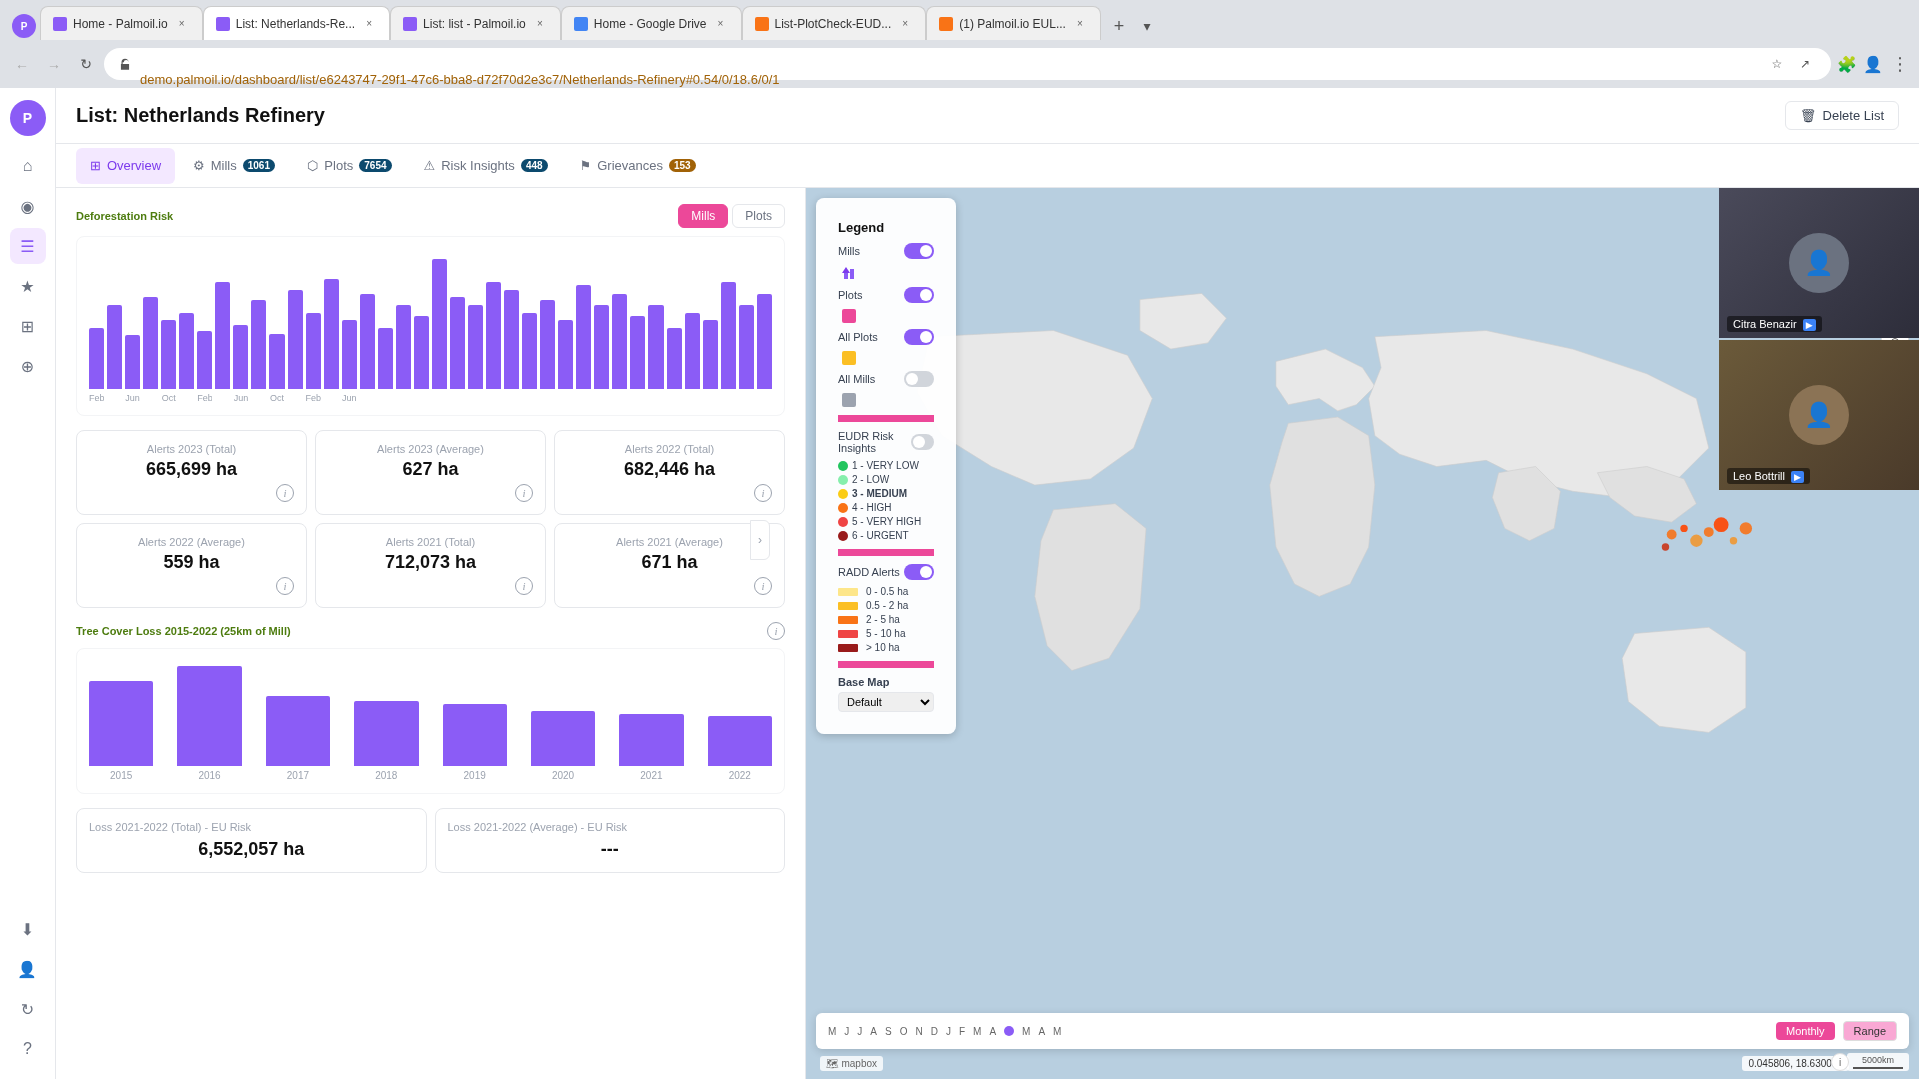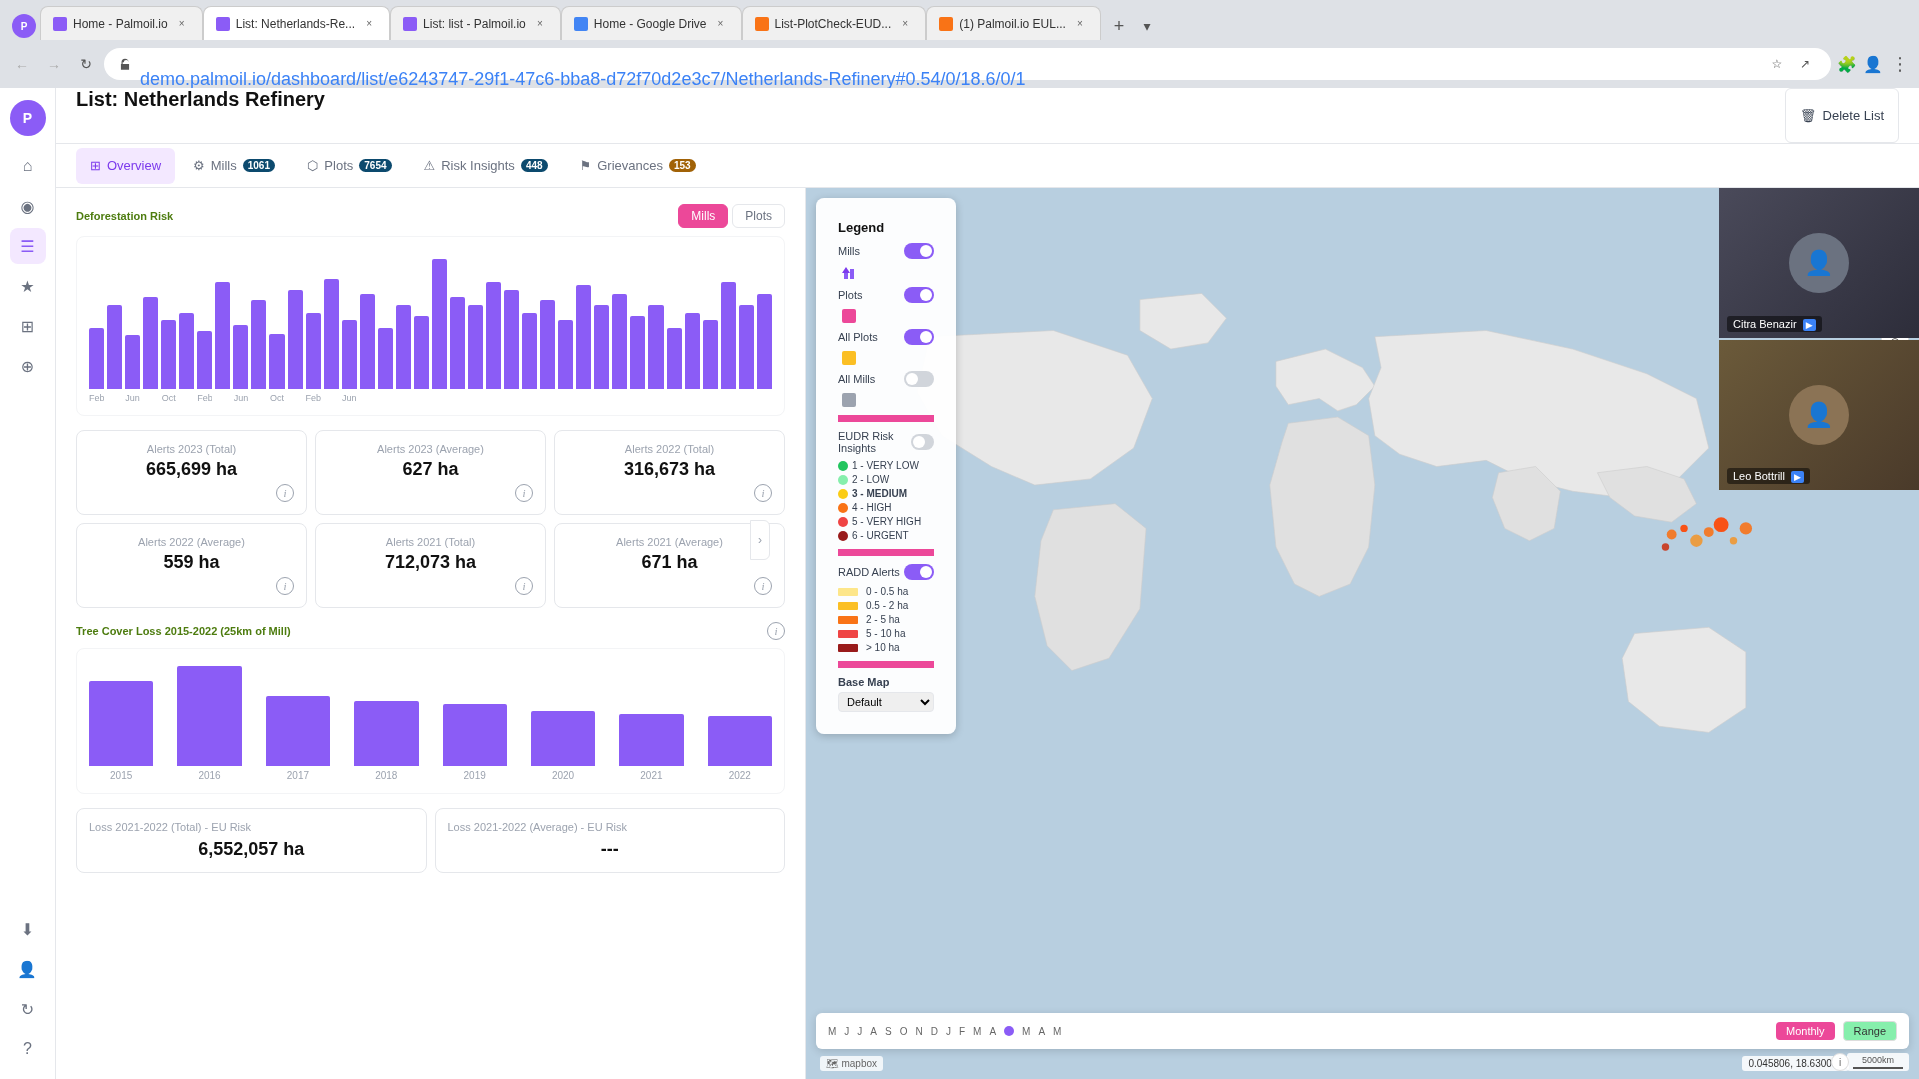--- a/index.html
+++ b/index.html
@@ -15,40 +15,40 @@
     .tab-favicon.drive { background: #4285f4; }
     .tab-title { flex: 1; overflow: hidden; text-overflow: ellipsis; white-space: nowrap; }
     .tab-close { width: 16px; height: 16px; border-radius: 50%; display: flex; align-items: center; justify-content: center; font-size: 10px; color: #666; cursor: pointer; flex-shrink: 0; }
     .tab-add { width: 28px; height: 28px; border-radius: 50%; display: flex; align-items: center; justify-content: center; font-size: 18px; color: #555; cursor: pointer; margin-left: 4px; }
     .tab-overflow { width: 28px; height: 28px; display: flex; align-items: center; justify-content: center; font-size: 14px; color: #555; cursor: pointer; }
 
     .address-bar-row { height: 48px; background: #dee1e6; display: flex; align-items: center; padding: 0 8px; gap: 4px; }
     .nav-btn { width: 28px; height: 28px; border-radius: 50%; display: flex; align-items: center; justify-content: center; font-size: 14px; color: #555; cursor: pointer; }
     .nav-btn.disabled { color: #aaa; cursor: default; }
     .address-bar { flex: 1; height: 32px; background: #fff; border-radius: 16px; display: flex; align-items: center; padding: 0 12px; gap: 8px; border: 2px solid transparent; }
-    .address-text { flex: 1; font-size: 18px; color: #3b82f6; overflow: hidden; text-overflow: ellipsis; white-space: nowrap; margin-top: 30px; }
+    .address-text { flex: 1; font-size: 13px; color: #a16207; overflow: hidden; text-overflow: ellipsis; white-space: nowrap; margin-top: 30px; }
     .address-icons { display: flex; gap: 4px; }
     .addr-icon { width: 24px; height: 24px; border-radius: 50%; display: flex; align-items: center; justify-content: center; font-size: 12px; color: #555; cursor: pointer; }
     .browser-actions { display: flex; gap: 2px; align-items: center; }
 
     
     .content-area { flex: 1; display: flex; background: #fff; overflow: hidden; }
 
     
     .sidebar { width: 56px; background: #fff; border-right: 1px solid #e5e7eb; display: flex; flex-direction: column; align-items: center; padding: 12px 0; gap: 4px; }
     .sidebar-logo { width: 36px; height: 36px; background: #8b5cf6; border-radius: 50%; display: flex; align-items: center; justify-content: center; color: #fff; font-weight: bold; font-size: 14px; margin-bottom: 8px; }
     .sidebar-icon { width: 36px; height: 36px; border-radius: 8px; display: flex; align-items: center; justify-content: center; font-size: 16px; color: #6b7280; cursor: pointer; }
     .sidebar-icon.active { background: #f3e8ff; color: #8b5cf6; }
     .sidebar-spacer { flex: 1; }
 
     
     .main-panel { flex: 1; display: flex; flex-direction: column; overflow: hidden; }
 
     
-    .page-header { height: 56px; background: #fff; border-bottom: 1px solid #e5e7eb; display: flex; padding: 0 20px; gap: 12px; }
+    .page-header { height: 56px; background: #fff; border-bottom: 1px solid #e5e7eb; display: flex; align-items: center; padding: 0 20px; gap: 12px; }
     .page-title { font-size: 20px; font-weight: 600; color: #111; }
     .header-spacer { flex: 1; }
     .delete-btn { background: #fff; border: 1px solid #e5e7eb; border-radius: 6px; padding: 6px 14px; font-size: 13px; color: #374151; cursor: pointer; display: flex; align-items: center; gap: 6px; }
 
     
     .nav-tabs { height: 44px; background: #fff; border-bottom: 1px solid #e5e7eb; display: flex; align-items: center; padding: 0 20px; gap: 4px; }
     .nav-tab { height: 36px; padding: 0 14px; border-radius: 6px; display: flex; align-items: center; gap: 6px; font-size: 13px; color: #6b7280; cursor: pointer; border: none; background: transparent; }
     .nav-tab.active { background: #f3e8ff; color: #7c3aed; font-weight: 500; }
     .nav-tab-badge { background: #0c4a6e; color: #fff; font-size: 10px; padding: 1px 5px; border-radius: 10px; font-weight: 600; }
     .nav-tab-badge.pink { background: #a16207; }
@@ -118,21 +118,21 @@
     .video-window { background: #2d2d2d; width: 200px; height: 150px; position: relative; overflow: hidden; }
     .video-placeholder { width: 100%; height: 100%; background: linear-gradient(135deg, #4a4a5a, #2d2d3a); display: flex; align-items: center; justify-content: center; }
     .video-name { position: absolute; bottom: 6px; left: 8px; color: #fff; font-size: 11px; background: rgba(0,0,0,0.5); padding: 2px 6px; border-radius: 3px; }
 
     
     .timeline-bar { position: absolute; bottom: 30px; left: 10px; right: 10px; background: #fff; border-radius: 6px; padding: 8px 12px; display: flex; align-items: center; gap: 8px; z-index: 10; box-shadow: 0 2px 8px rgba(0,0,0,0.15); }
     .timeline-months { display: flex; gap: 8px; font-size: 10px; color: #666; flex: 1; }
     .timeline-dot { width: 10px; height: 10px; background: #8b5cf6; border-radius: 50%; }
     .timeline-btn { padding: 3px 10px; border-radius: 4px; font-size: 11px; cursor: pointer; border: none; }
     .timeline-btn.active { background: #ec4899; color: #fff; }
-    .timeline-btn.inactive { background: #86efac; border: 1px solid #ddd; color: #333; }
+    .timeline-btn.inactive { background: #f9a8d4; border: 1px solid #ddd; color: #333; }
 
     
     .mapbox-logo { position: absolute; bottom: 8px; left: 14px; font-size: 10px; color: #666; background: rgba(255,255,255,0.8); padding: 2px 6px; border-radius: 3px; z-index: 10; display: flex; align-items: center; gap: 4px; }
 
     
     .collapse-handle { position: absolute; left: 750px; top: 50%; transform: translateY(-50%); width: 20px; height: 40px; background: #fff; border: 1px solid #e5e7eb; border-radius: 0 6px 6px 0; display: flex; align-items: center; justify-content: center; cursor: pointer; z-index: 15; font-size: 12px; color: #9ca3af; }
 
     
     .world-map { position: absolute; top: 0; left: 0; width: 100%; height: 100%; }
 
@@ -361,21 +361,21 @@
               <span class="stat-value">665,699 ha</span>
               <div class="i-icon stat-icon">i</div>
             </div>
             <div class="stat-card">
               <span class="stat-label">Alerts 2023 (Average)</span>
               <span class="stat-value">627 ha</span>
               <div class="i-icon stat-icon">i</div>
             </div>
             <div class="stat-card">
               <span class="stat-label">Alerts 2022 (Total)</span>
-              <span class="stat-value">316,673 ha</span>
+              <span class="stat-value">682,446 ha</span>
               <div class="i-icon stat-icon">i</div>
             </div>
             <div class="stat-card">
               <span class="stat-label">Alerts 2022 (Average)</span>
               <span class="stat-value">559 ha</span>
               <div class="i-icon stat-icon">i</div>
             </div>
             <div class="stat-card">
               <span class="stat-label">Alerts 2021 (Total)</span>
               <span class="stat-value">712,073 ha</span>

